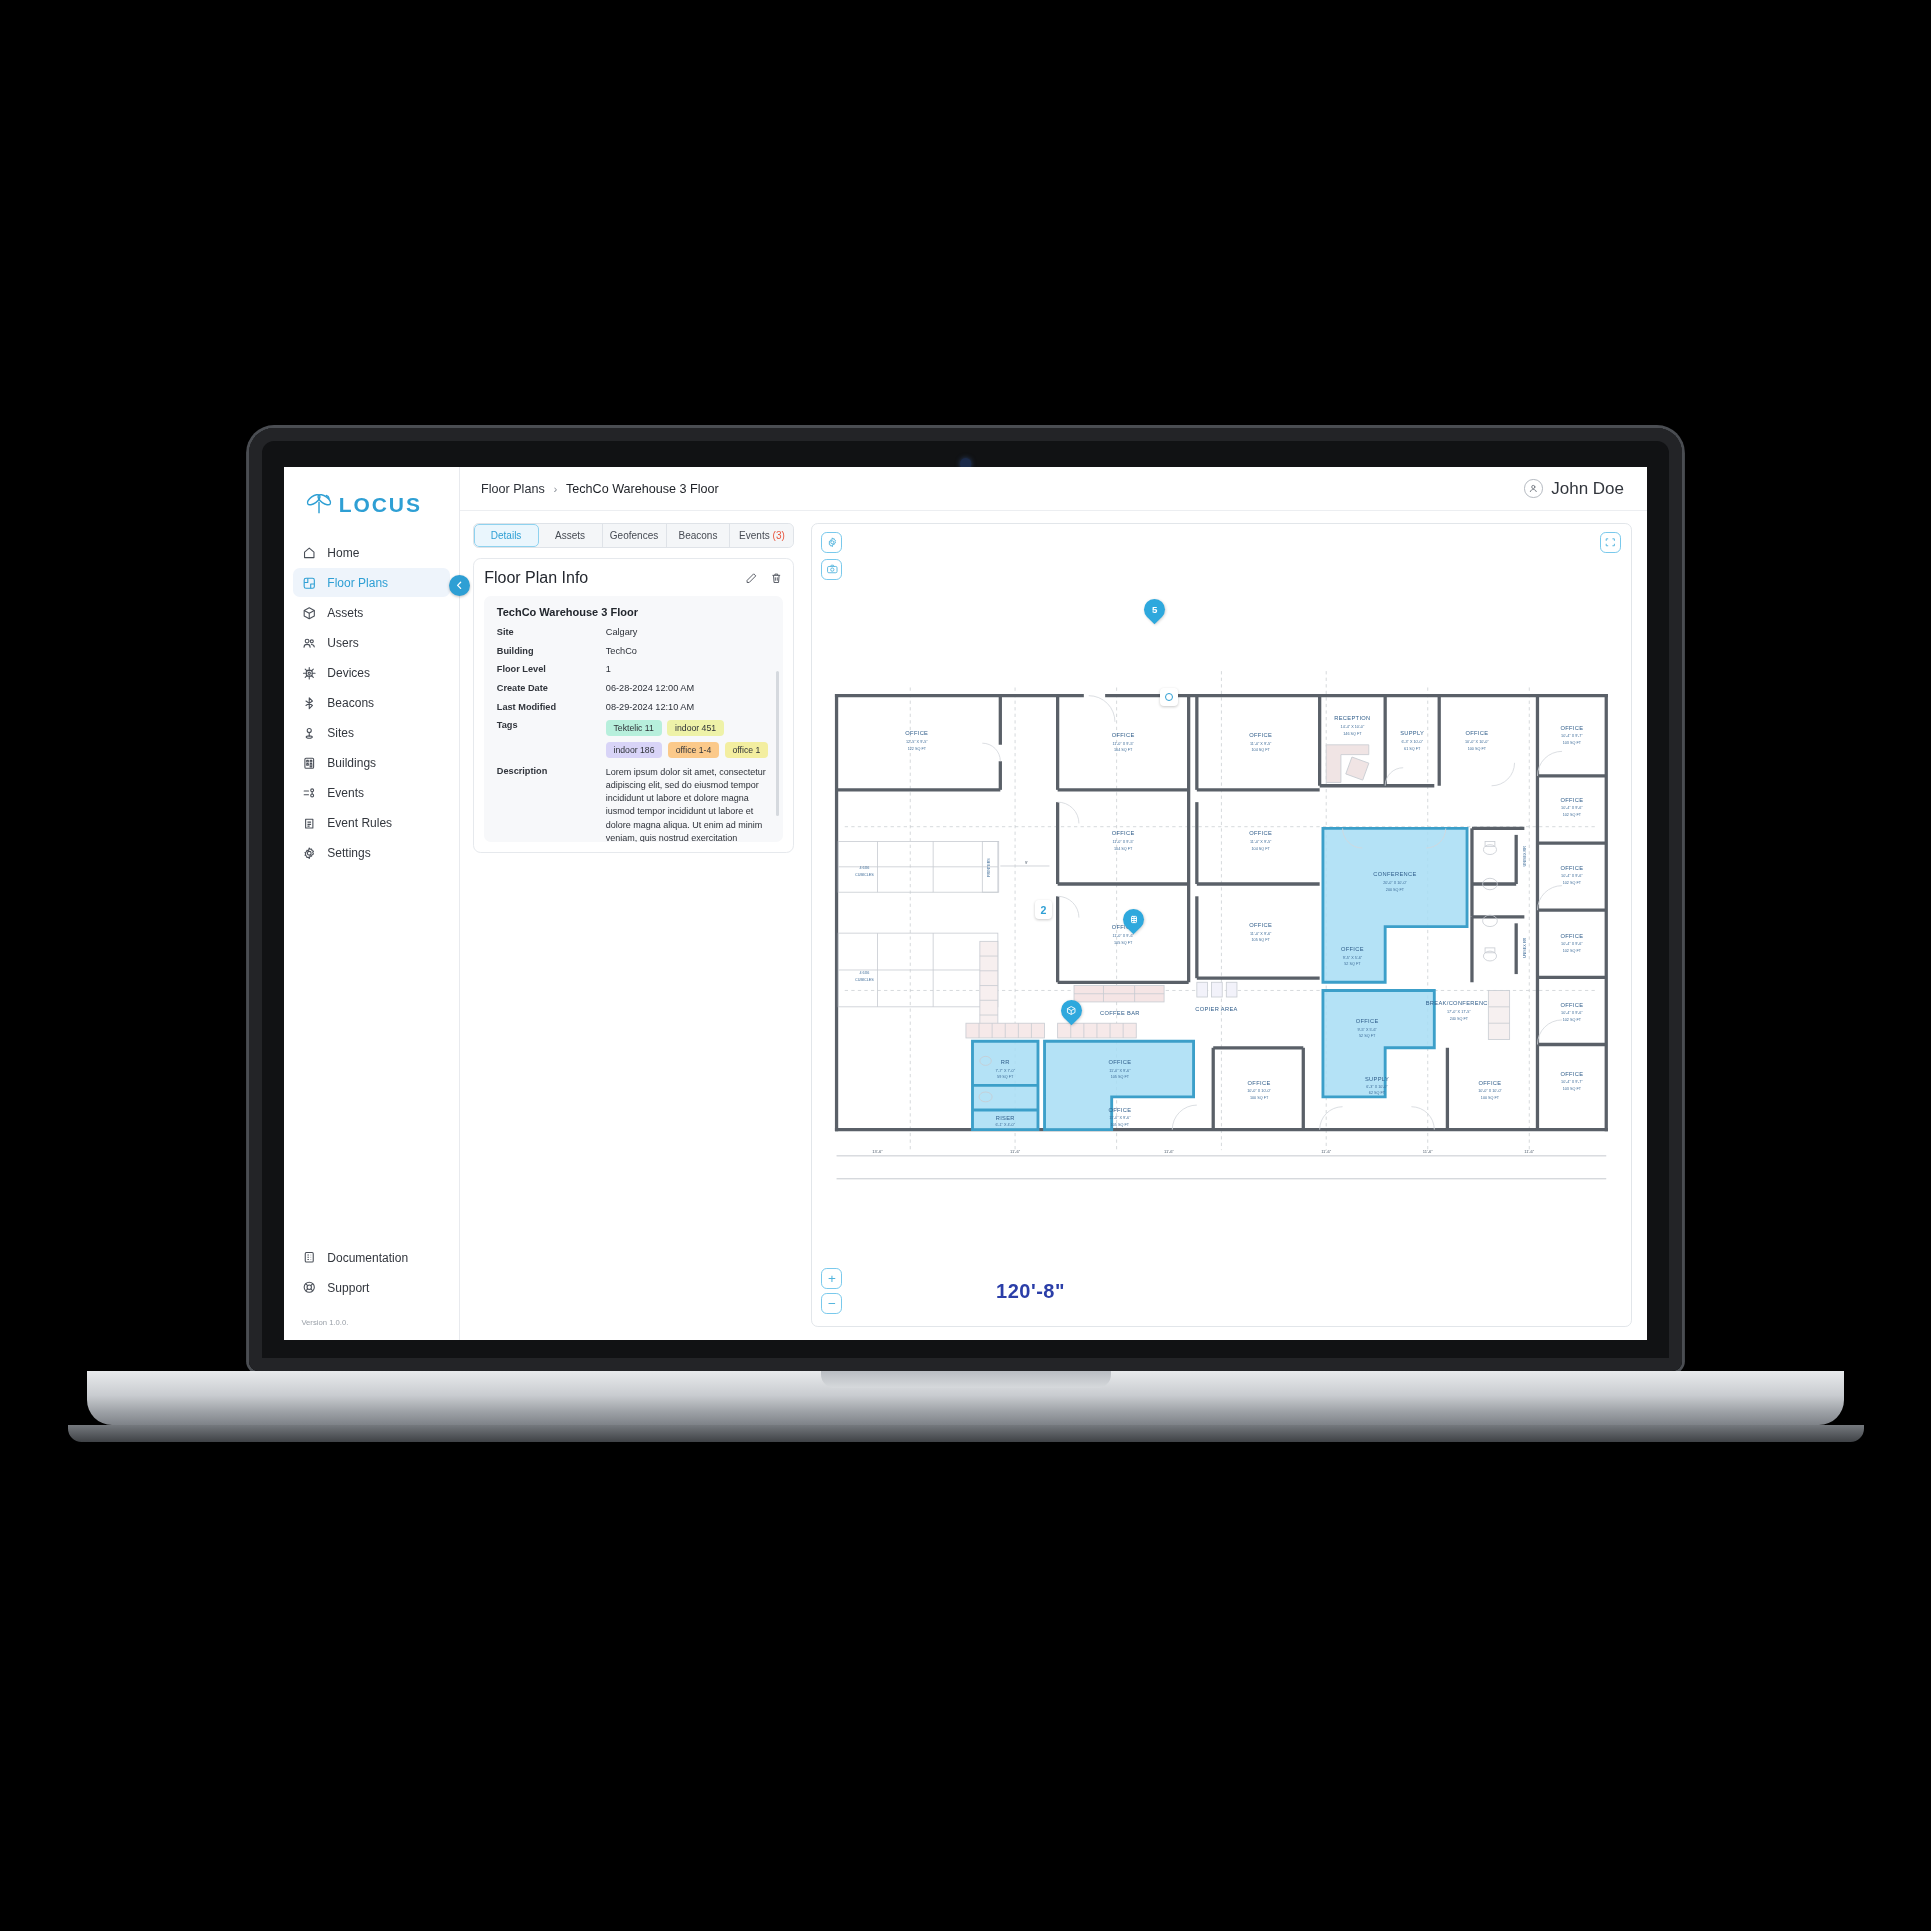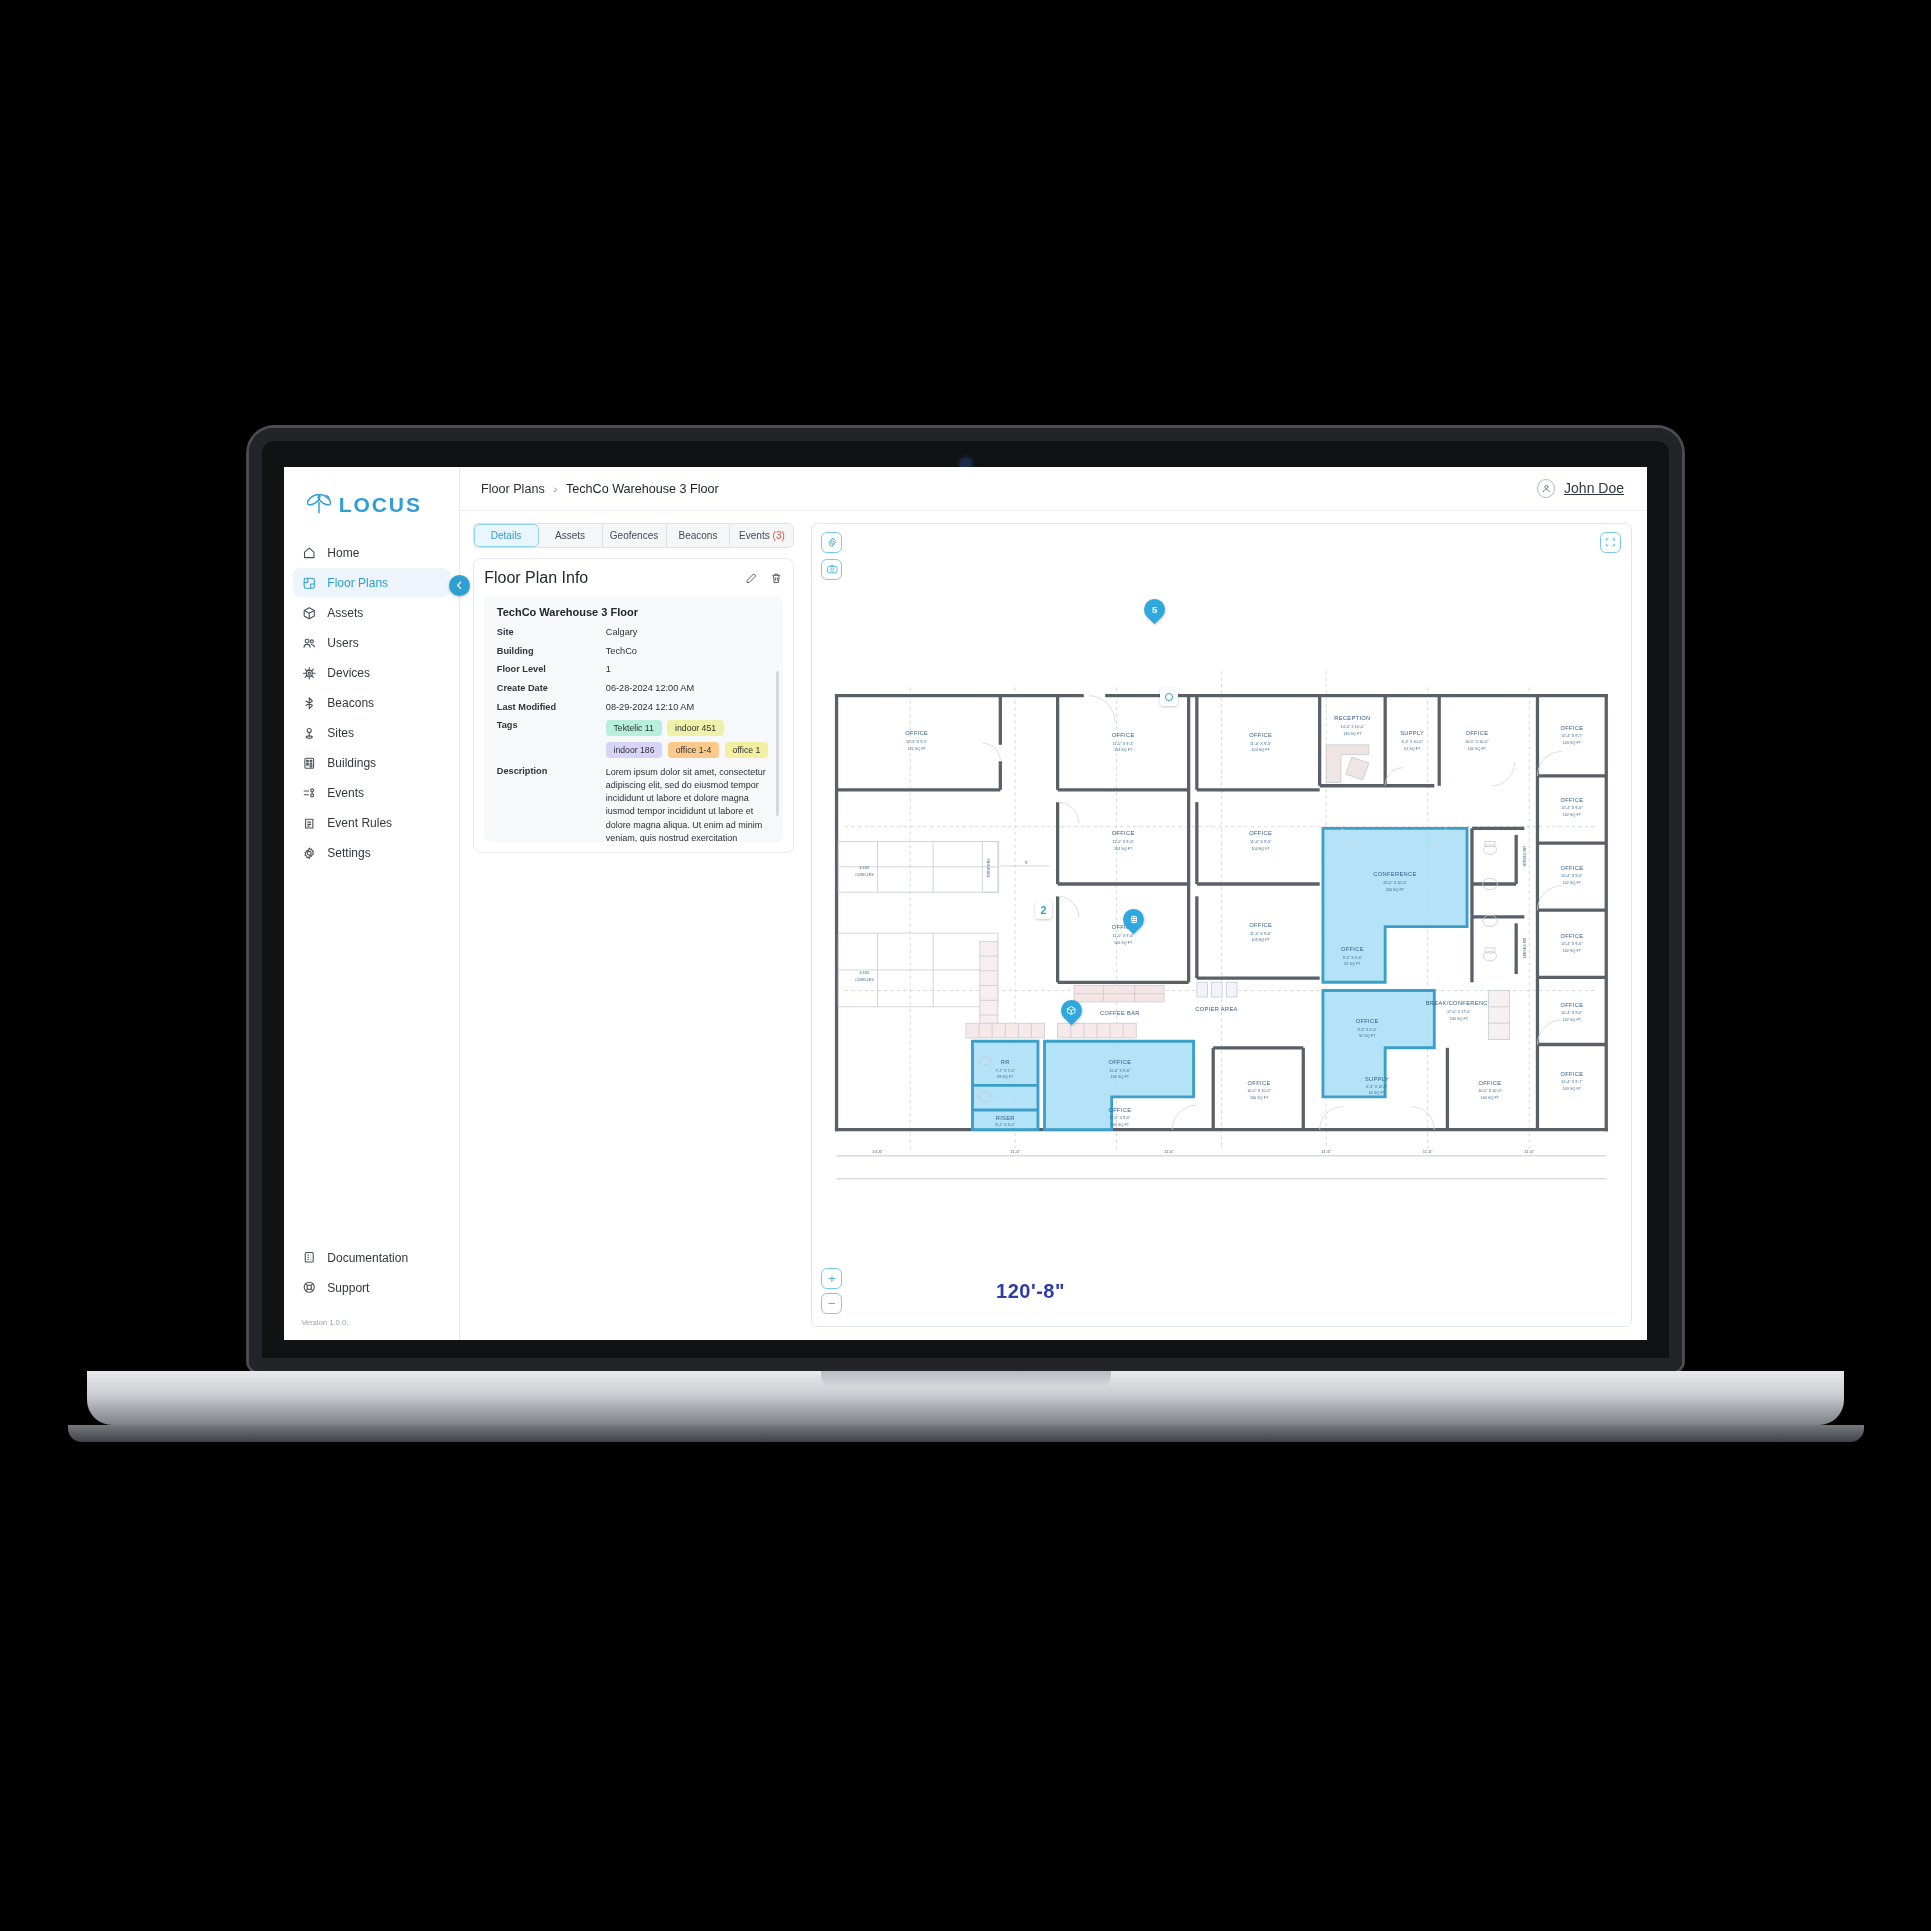--- a/index.html
+++ b/index.html
@@ -93,21 +93,21 @@
   
   .main { flex: 1; display: flex; flex-direction: column; min-width: 0; background:#fff; }
 
   .topbar {
     height: 44px; display: flex; align-items: center; justify-content: space-between;
     padding: 0 23px 0 21px; border-bottom: 1px solid #eceef1; background: #fff;
   }
   .crumbs { display: flex; align-items: center; gap: 8.7px; font-size: 12.6px; color: #2b2f36; }
   .crumb-sep { color: #8b9199; font-size: 11.6px; }
   .crumb.current { color: #1d2026; }
-  .user-chip { display: flex; align-items: center; gap: 8.7px; font-size: 14px; color: #32363d; cursor:pointer;text-decoration:underline; }
+  .user-chip { display: flex; align-items: center; gap: 8.7px; font-size: 17px; color: #32363d; cursor:pointer; }
   .avatar {
     width: 18.3px; height: 18.3px; border-radius: 50%; border: 1px solid #b6bbc2;
     display: flex; align-items: center; justify-content: center;
   }
 
   .content { flex: 1; display: flex; min-height: 0; background: #fff; }
 
   
   .left-col { width: 345px; min-width: 345px; padding: 11.6px 10.6px 0 12.6px; display:flex; flex-direction:column; }
 

